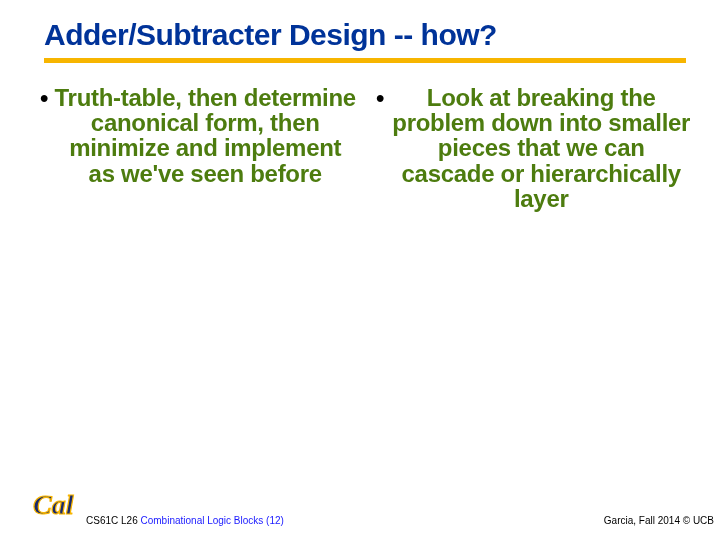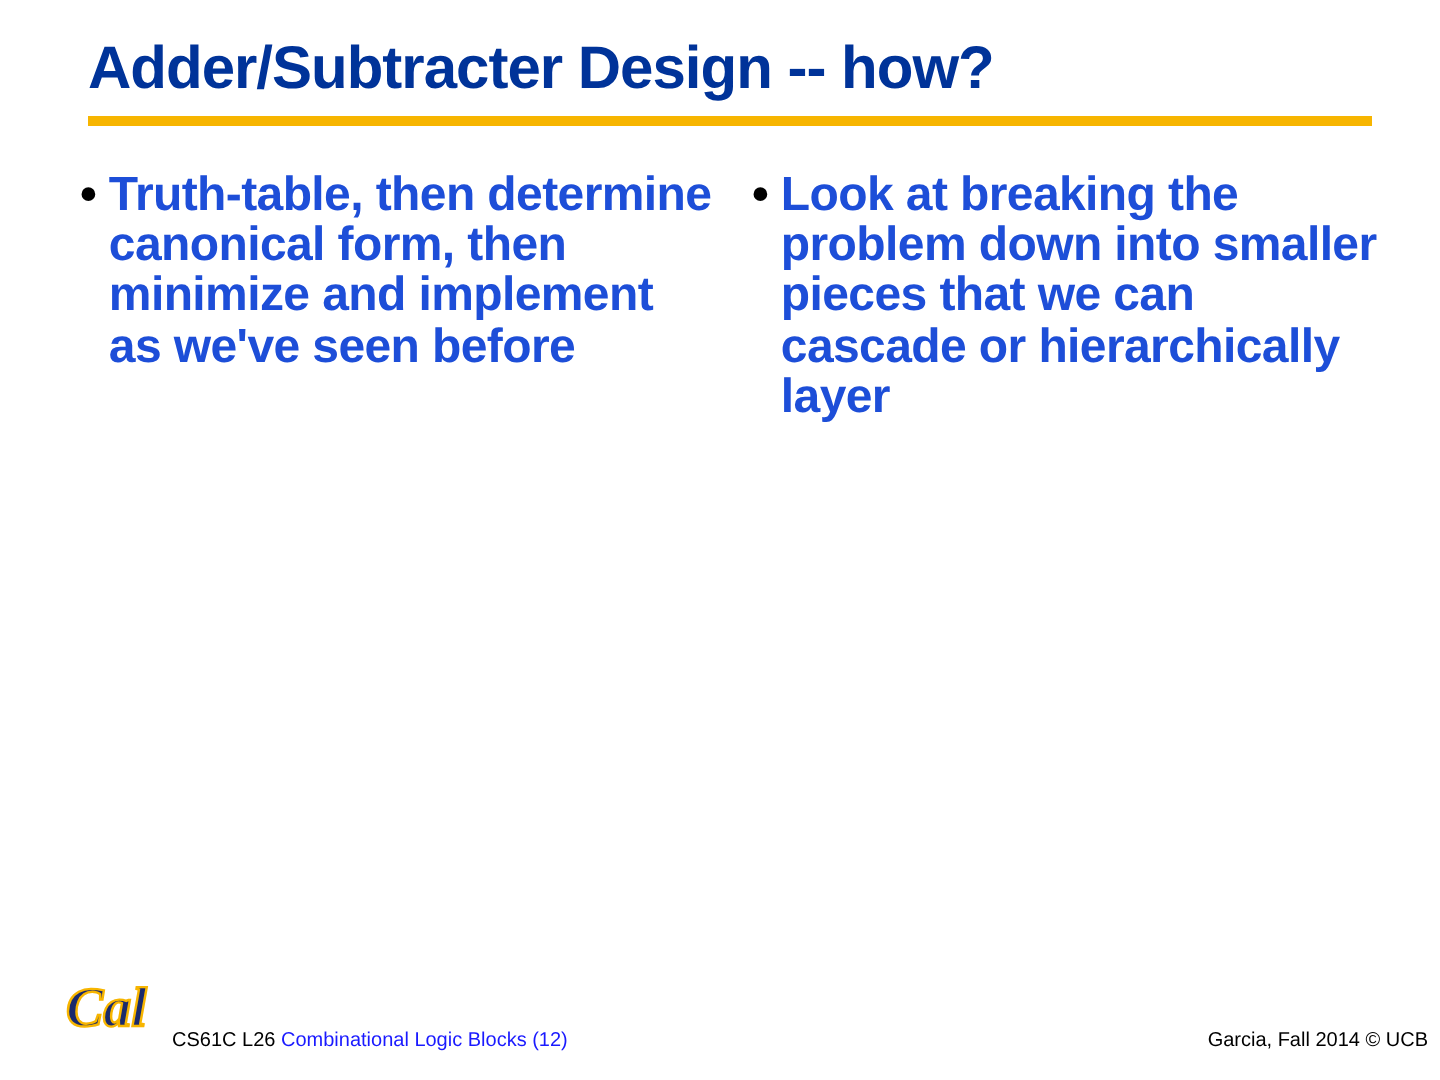--- a/index.html
+++ b/index.html
@@ -5,21 +5,21 @@
   * { margin: 0; padding: 0; box-sizing: border-box; }
   html, body { width: 720px; height: 540px; font-family: Arial, Helvetica, sans-serif; background: #fff; overflow: hidden; }
   .slide { position: relative; width: 720px; height: 540px; border-radius: 23px; }
   .title-wrap { padding: 18px 0 0 44px; }
   .title { font-size: 30px; font-weight: bold; color: #003399; letter-spacing: -0.5px; }
   .title-rule { margin: 6px 0 0 44px; width: 642px; height: 5px; background: #f7b500; }
   .content { display: flex; padding: 22px 28px 0 40px; gap: 20px; }
   .col { flex: 1; }
   .bullet-row { display: flex; }
   .bullet-mark { font-size: 24px; font-weight: bold; color: #000; line-height: 1.05; padding-right: 6px; }
-  .bullet-text { font-size: 24px; font-weight: bold; color: #1d4ed8; line-height: 1.05; letter-spacing: -0.3px; }
+  .bullet-text { font-size: 24px; font-weight: bold; color: #4d7c0f; line-height: 1.05; letter-spacing: -0.3px; text-align: center; }
   .footer { position: absolute; left: 0; right: 0; bottom: 6px; height: 46px; }
   .logo { position: absolute; left: 29px; bottom: 6px; }
   .foot-left { position: absolute; left: 86px; bottom: 8px; font-size: 10px; color: #1a1aff; }
   .foot-left .black { color: #000; }
   .foot-right { position: absolute; right: 6px; bottom: 8px; font-size: 10px; color: #000; margin-top: 20px; }
 </style>
 </head>
 <body>
 
 <div class="slide">

